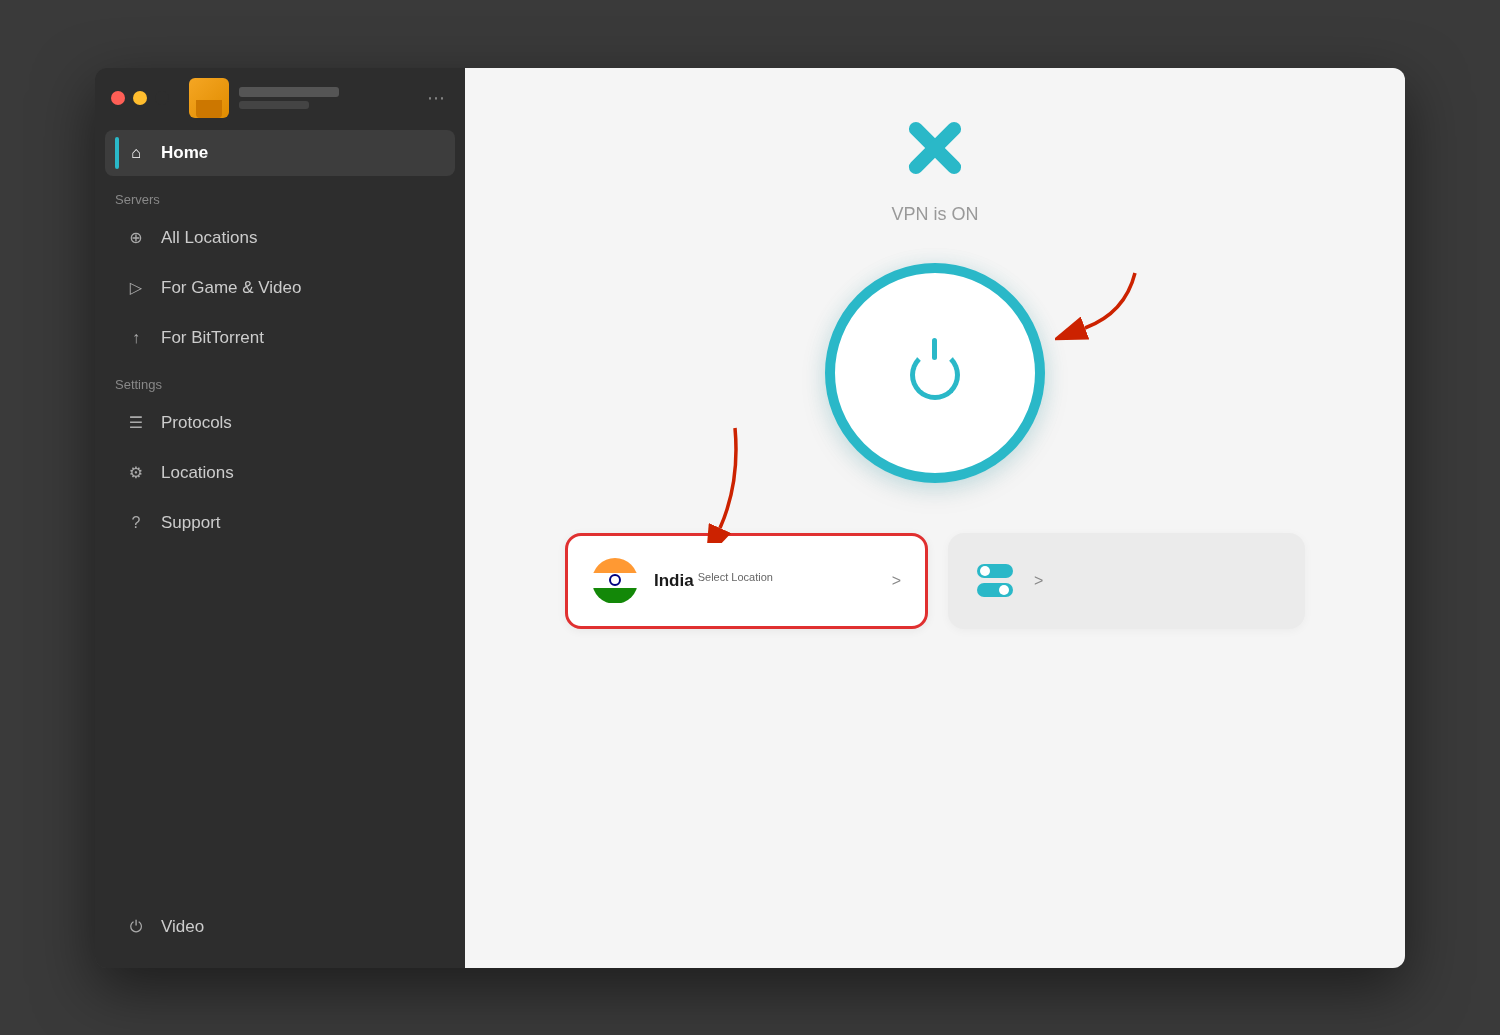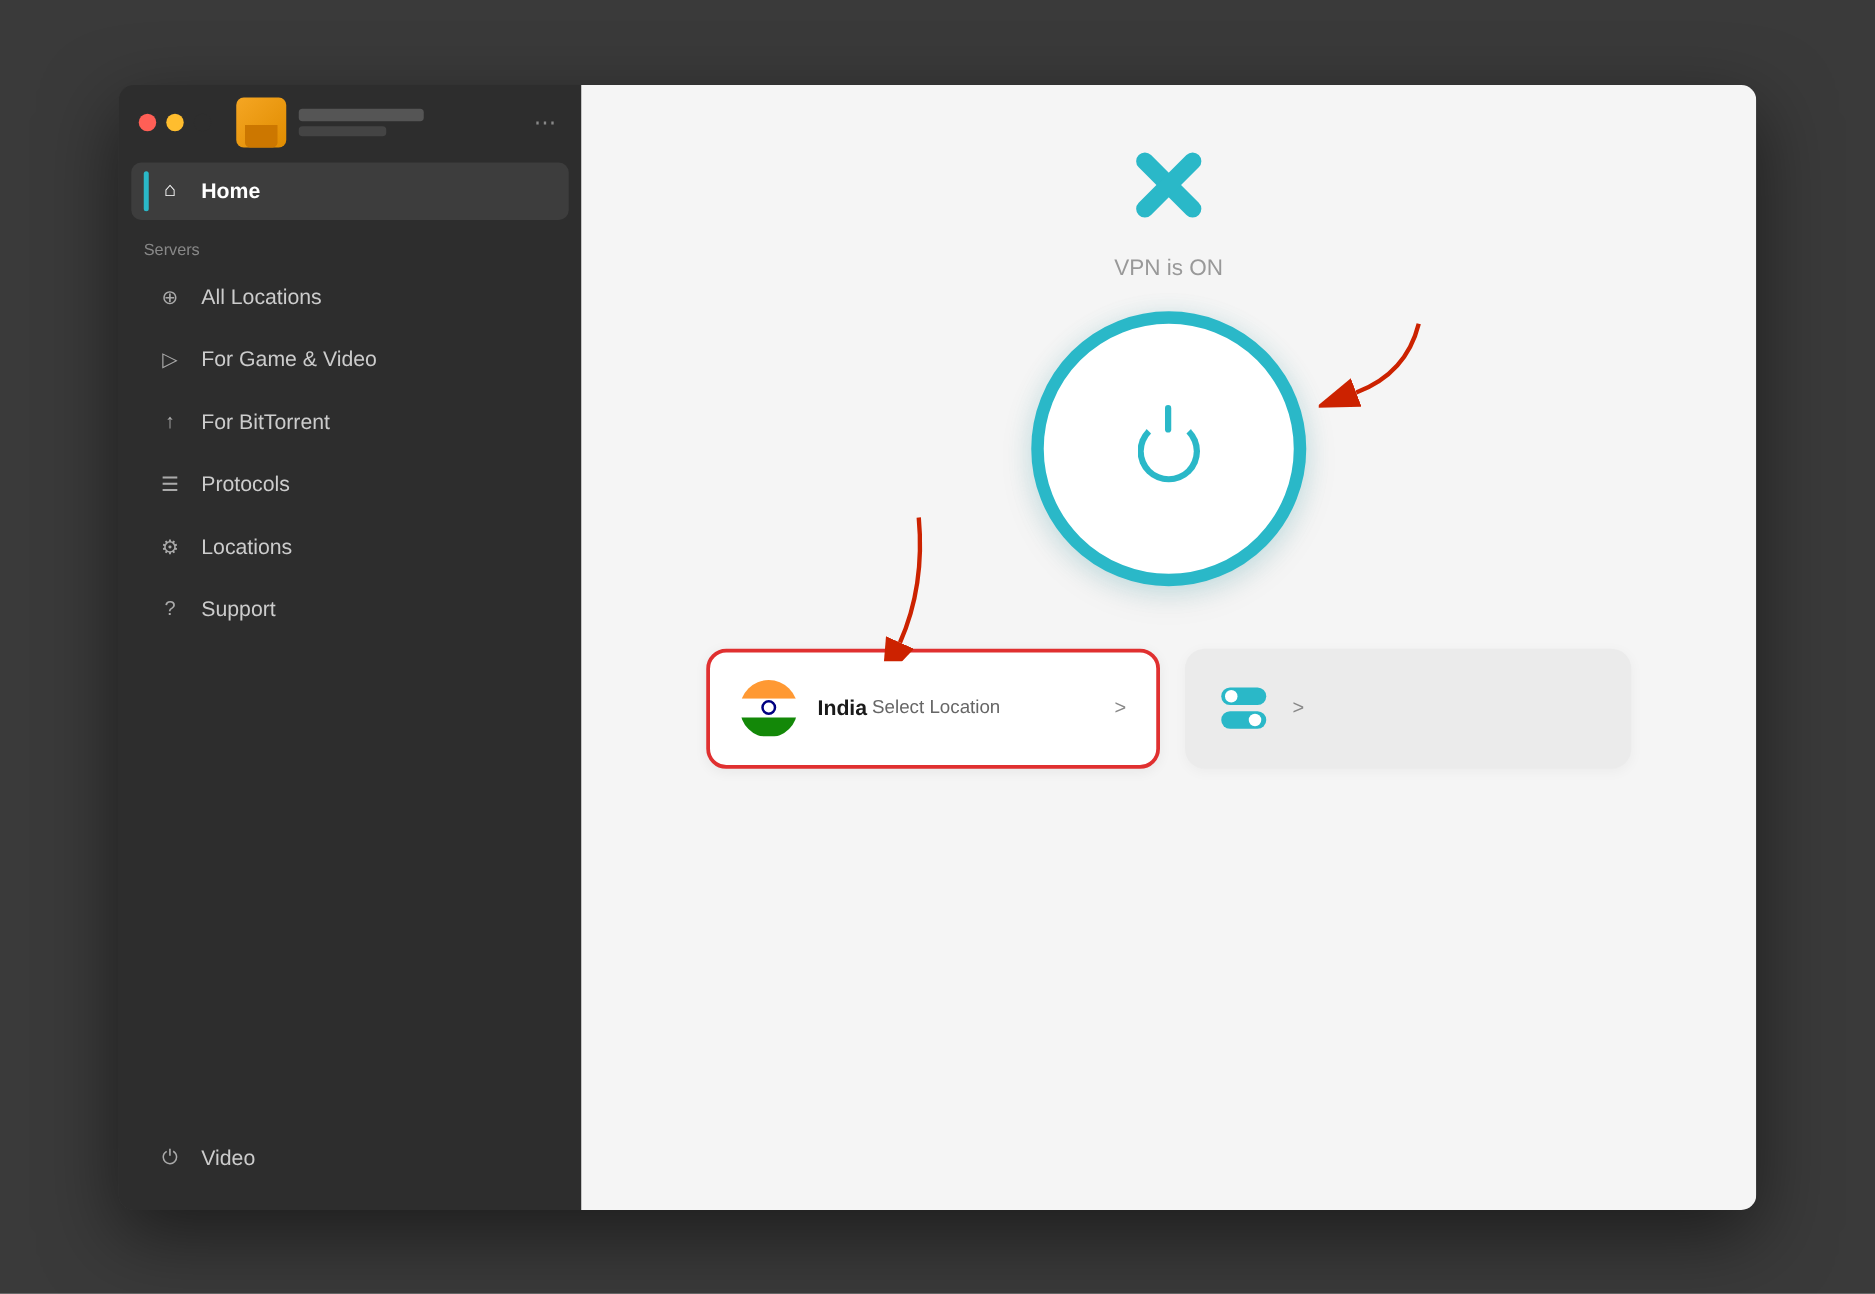--- a/index.html
+++ b/index.html
@@ -210,21 +210,21 @@
       transform: translate(-50%, -50%) rotate(45deg);
     }
 
     .x-bar2 {
       transform: translate(-50%, -50%) rotate(-45deg);
     }
 
     .vpn-status {
       font-size: 18px;
       color: #999;
-      margin-bottom: 24px;
+      margin-bottom: 38px;
       font-weight: 400;
     }
 
     
     .power-ring {
       width: 220px;
       height: 220px;
       border-radius: 50%;
       border: 10px solid #2ab8c8;
       display: flex;
@@ -329,21 +329,21 @@
       gap: 4px;
     }
 
     .card-country {
       font-size: 17px;
       font-weight: 700;
       color: #1a1a1a;
     }
 
     .card-sub {
-      font-size: 15px;
+      font-size: 11px;
       color: #666;
     }
 
     .card-arrow {
       color: #888;
       font-size: 16px;
     }
 
     .protocol-icon {
       width: 46px;
@@ -417,20 +417,21 @@
     <div class="nav-item">
       <div class="nav-icon">▷</div>
       <span>For Game &amp; Video</span>
     </div>
 
     <div class="nav-item">
       <div class="nav-icon">↑</div>
       <span>For BitTorrent</span>
     </div>
 
+    <div class="section-label">Settings</div>
 
     <div class="nav-item">
       <div class="nav-icon">☰</div>
       <span>Protocols</span>
     </div>
 
     <div class="nav-item">
       <div class="nav-icon">⚙</div>
       <span>Locations</span>
     </div>

